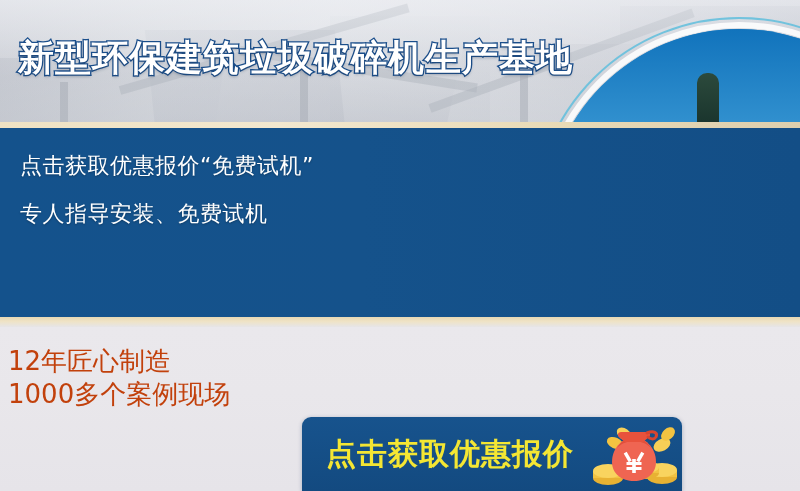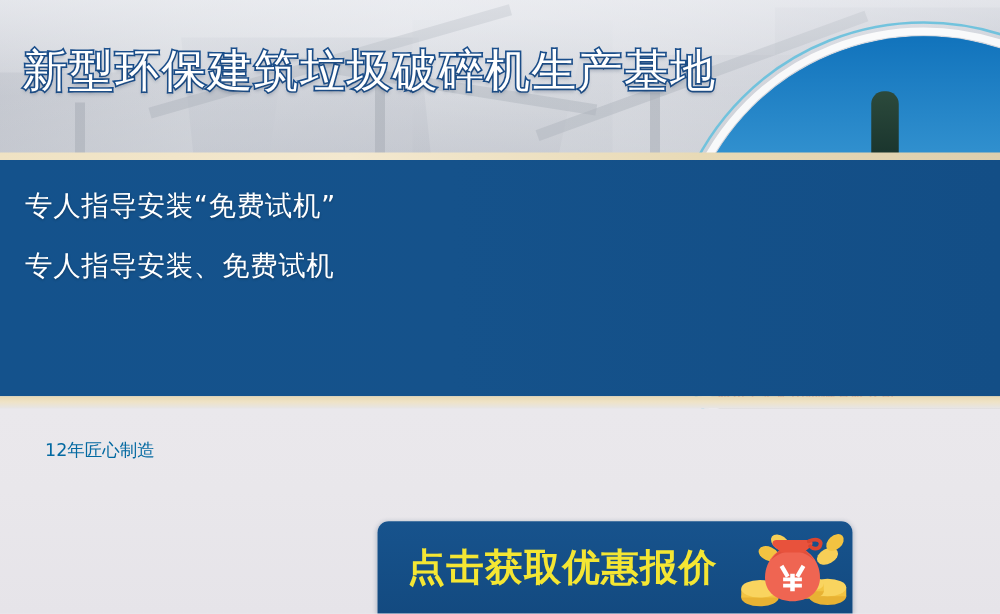--- a/index.html
+++ b/index.html
@@ -45,21 +45,21 @@
     position:absolute; bottom:0; width:8px; background:rgba(160,165,175,.55);
   }
   .tb-haze {
     position:absolute; left:0; top:0; width:800px; height:128px;
     background:linear-gradient(to bottom, rgba(240,241,245,.45), rgba(205,208,215,.15) 60%, rgba(190,194,202,.3));
   }
 
   
   .title {
     position:absolute; left:18px; top:38px; width:540px;
-    font-size:36px; font-weight:normal; letter-spacing:1px; line-height:1.1;
+    font-size:36px; font-weight:bold; letter-spacing:1px; line-height:1.1;
     color:#ffffff;
     -webkit-text-stroke:2.6px #1b4f8c;
     paint-order:stroke fill;
     text-shadow:0 2px 3px rgba(40,60,90,.35);
     white-space:nowrap;
   }
 
   
   .gold-top {
     position:absolute; left:0; top:122px; width:800px; height:6px;
@@ -81,22 +81,22 @@
     white-space:nowrap;
   }
   .sub-lines div { letter-spacing:.5px; }
 
   
   .bottom-bg {
     position:absolute; left:0; top:327px; width:800px; height:164px;
     background:linear-gradient(to bottom,#eae8ec 0%,#e9e7eb 40%,#e6e4e9 100%);
   }
   .stats {
-    position:absolute; left:36px; top:345px; width:300px;
-    color:#0369a1; font-size:14px; line-height:33px;
+    position:absolute; left:8px; top:345px; width:300px;
+    color:#c2410c; font-size:26px; line-height:33px;
     white-space:nowrap;
   }
 
   
   .cta {
     position:absolute; left:302px; top:417px; width:380px; height:74px;
     background:linear-gradient(to bottom,#17538d,#134a80);
     border-radius:9px 9px 0 0;
     display:flex; align-items:center; cursor:pointer;
     box-shadow:0 1px 4px rgba(20,50,90,.3);
@@ -207,29 +207,30 @@
     <div class="ring-white"></div>
     <div class="ring-outer"></div>
   </div>
 
   <div class="title">新型环保建筑垃圾破碎机生产基地</div>
 
   <div class="gold-top"></div>
   <div class="blue-panel"></div>
 
   <div class="sub-lines">
-    <div>专人指导安装“免费试机”</div>
+    <div>点击获取优惠报价“免费试机”</div>
     <div>专人指导安装、免费试机</div>
   </div>
 
   <div class="gold-bottom"></div>
   <div class="bottom-bg"></div>
 
   <div class="stats">
     <div>12年匠心制造</div>
+    <div>1000多个案例现场</div>
   </div>
 
   <div class="cta">
     <div class="cta-text">点击获取优惠报价</div>
     <div class="coin-icon">
       <svg viewBox="0 0 92 66" width="92" height="66" aria-hidden="true">
 
         <ellipse cx="74" cy="24" rx="9" ry="6" fill="#f7cf57" transform="rotate(-28 74 24)"></ellipse>
         <ellipse cx="80" cy="13" rx="8" ry="5.5" fill="#f3c341" transform="rotate(-42 80 13)"></ellipse>
         <ellipse cx="36" cy="13" rx="8" ry="5.5" fill="#f7cf57" transform="rotate(36 36 13)"></ellipse>

